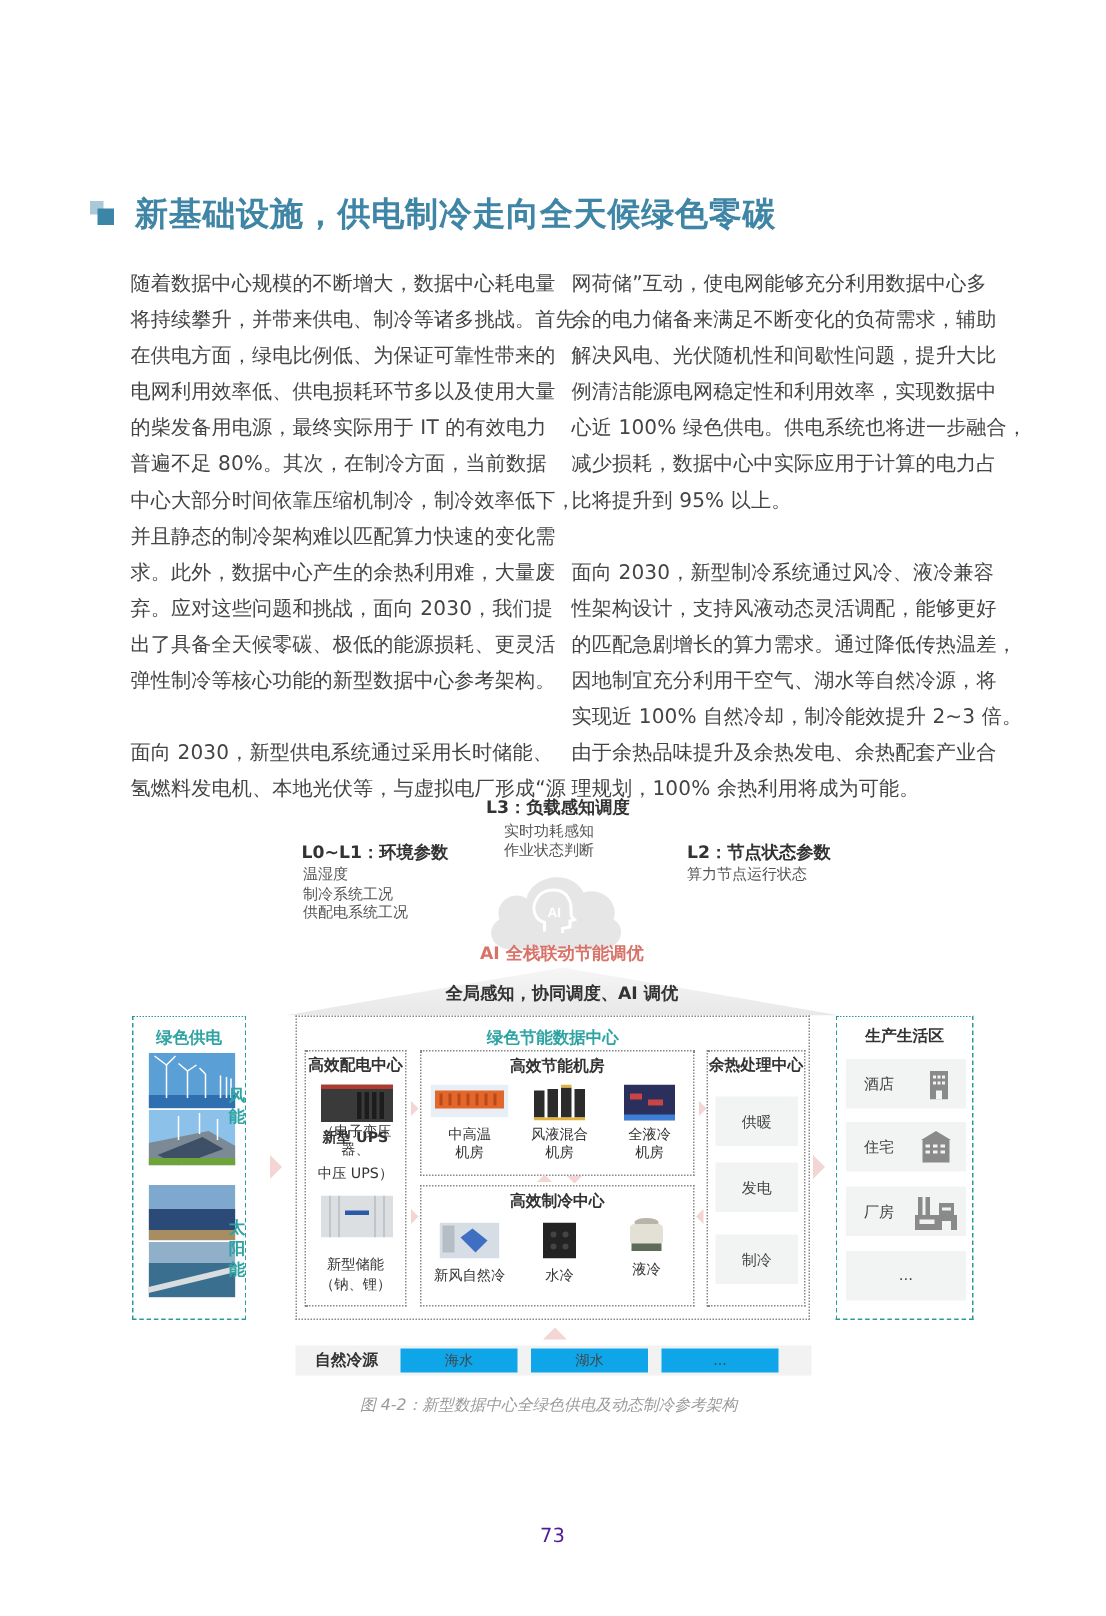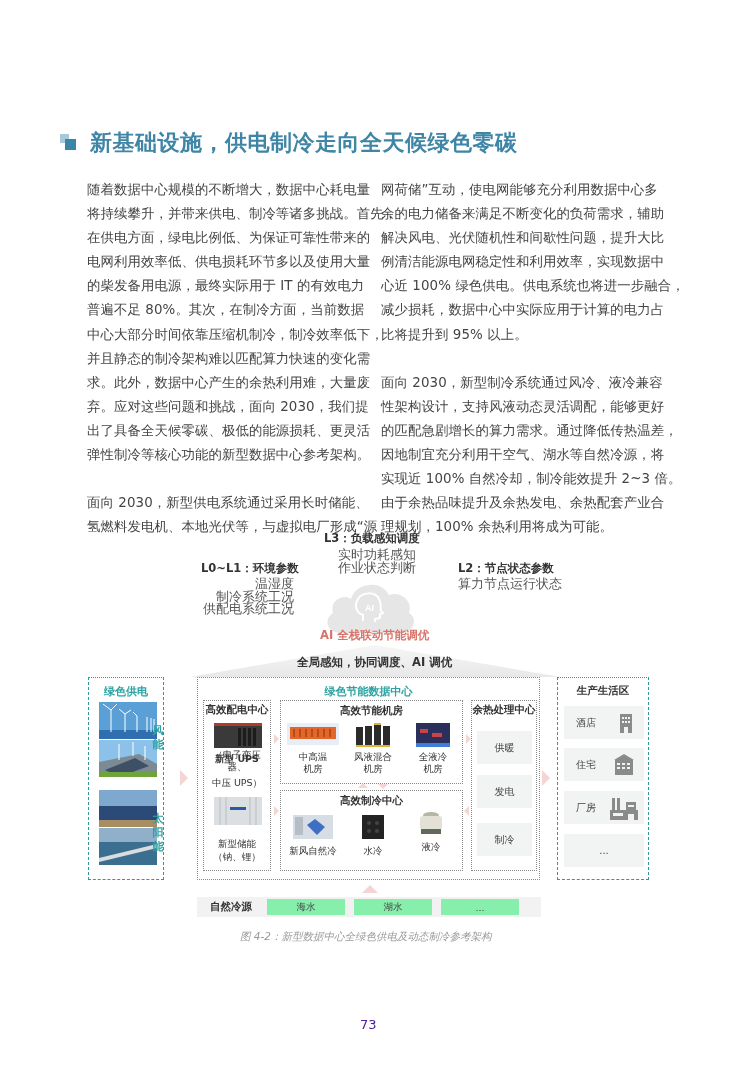--- a/index.html
+++ b/index.html
@@ -14,21 +14,21 @@
 
   .col { position: absolute; width: 278px; font-size: 13.4px; line-height: 24.1px; color: #444; letter-spacing: 0.1px; }
   .col p { white-space: nowrap; }
   .col .gap { height: 24px; }
   .col-left { left: 87px; top: 178px; }
   .col-right { left: 381px; top: 178px; }
 
   
   .diagram { position: absolute; left: 80px; top: 525px; width: 580px; height: 400px; }
   .lbl-bold { position: absolute; font-size: 11.5px; font-weight: bold; color: #333; white-space: nowrap; }
-  .lbl-small { position: absolute; font-size: 13px; color: #555; line-height: 12.5px; text-align: right; white-space: nowrap; }
+  .lbl-small { position: absolute; font-size: 10px; color: #555; line-height: 12.5px; text-align: left; white-space: nowrap; }
 
   .cloud { position: absolute; left: 243px; top: 52px; width: 94px; height: 58px; }
   .ai-label { position: absolute; left: 240px; top: 103px; font-size: 11.5px; color: #d9736a; font-weight: bold; white-space: nowrap; }
 
   .tri { position: absolute; left: 110px; top: 120px; width: 370px; height: 32px; }
   .global-lbl { position: absolute; left: 217px; top: 130px; font-size: 11.5px; font-weight: bold; color: #333; white-space: nowrap; }
 
   .box { position: absolute; }
   .box-teal { border: 1px dashed #2c9a9a; border-top-style: dotted; }
   .box-grey { border: 1px dotted #888; }
@@ -42,21 +42,21 @@
 
   .grey-cell { position: absolute; background: #f2f3f3; font-size: 10px; color: #444; display: flex; align-items: center; justify-content: center; }
 
   .arrow-r { position: absolute; width: 0; height: 0; border-top: 8px solid transparent; border-bottom: 8px solid transparent; border-left: 8px solid #f3d6d4; }
   .arrow-l { position: absolute; width: 0; height: 0; border-top: 6px solid transparent; border-bottom: 6px solid transparent; border-right: 6px solid #f3d6d4; }
   .arrow-u { position: absolute; width: 0; height: 0; border-left: 8px solid transparent; border-right: 8px solid transparent; border-bottom: 8px solid #f3d6d4; }
   .arrow-d { position: absolute; width: 0; height: 0; border-left: 6px solid transparent; border-right: 6px solid transparent; border-top: 6px solid #f3d6d4; }
 
   .nat-row { position: absolute; left: 117px; top: 372px; width: 344px; height: 20px; background: #f2f2f2; }
   .nat-title { position: absolute; left: 13px; top: 3px; font-size: 10.5px; font-weight: bold; color: #333; }
-  .nat-cell { position: absolute; top: 2px; height: 16px; background: #86efac; font-size: 9.5px; color: #444; display: flex; align-items: center; justify-content: center; }
+  .nat-cell { position: absolute; top: 2px; height: 16px; background: #0ea5e9; font-size: 9.5px; color: #444; display: flex; align-items: center; justify-content: center; }
 
   .caption { position: absolute; left: 240px; top: 930px; font-size: 10.5px; color: #9a9a9a; font-style: italic; white-space: nowrap; }
   .page-num { position: absolute; left: 360px; top: 1017px; font-size: 13px; color: #4c1d95; }
 </style>
 </head>
 <body>
 
 <div class="title-wrap">
   <div class="title-mark">
     <div class="sq1"></div>

